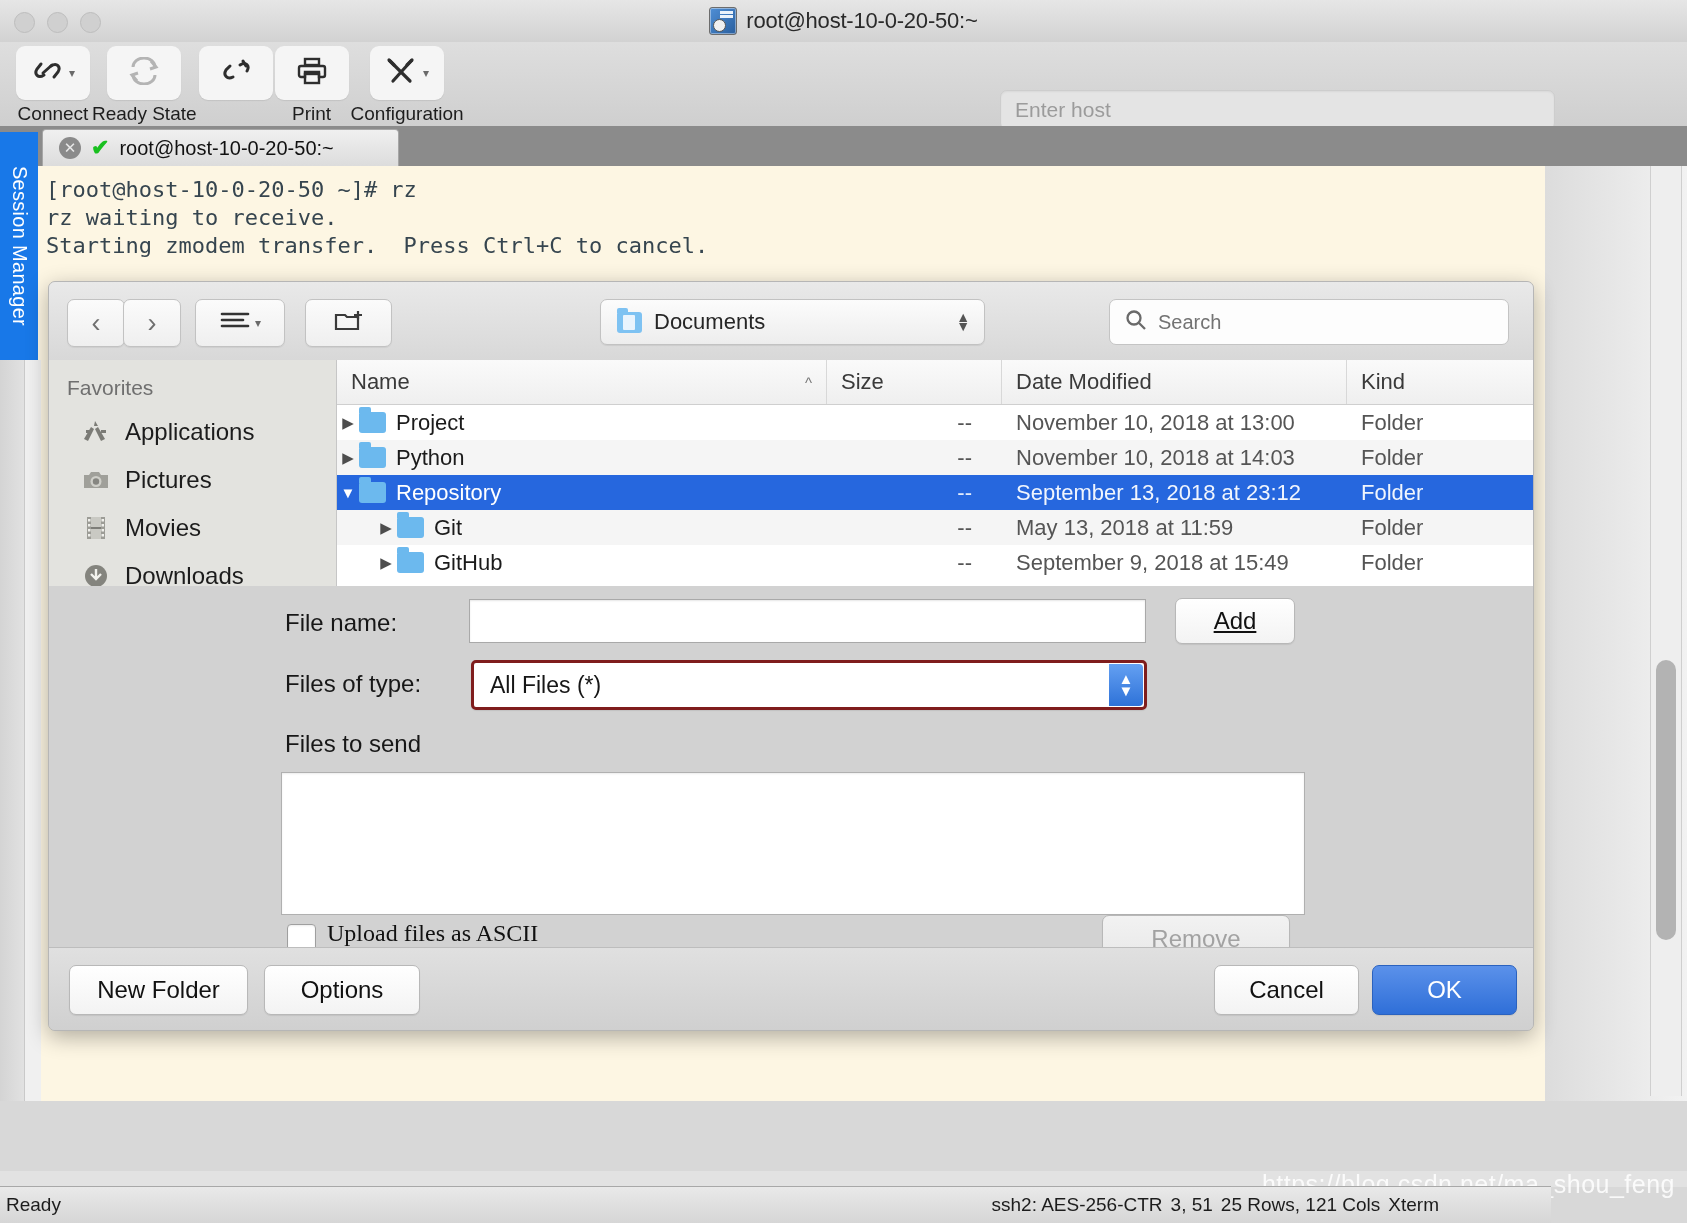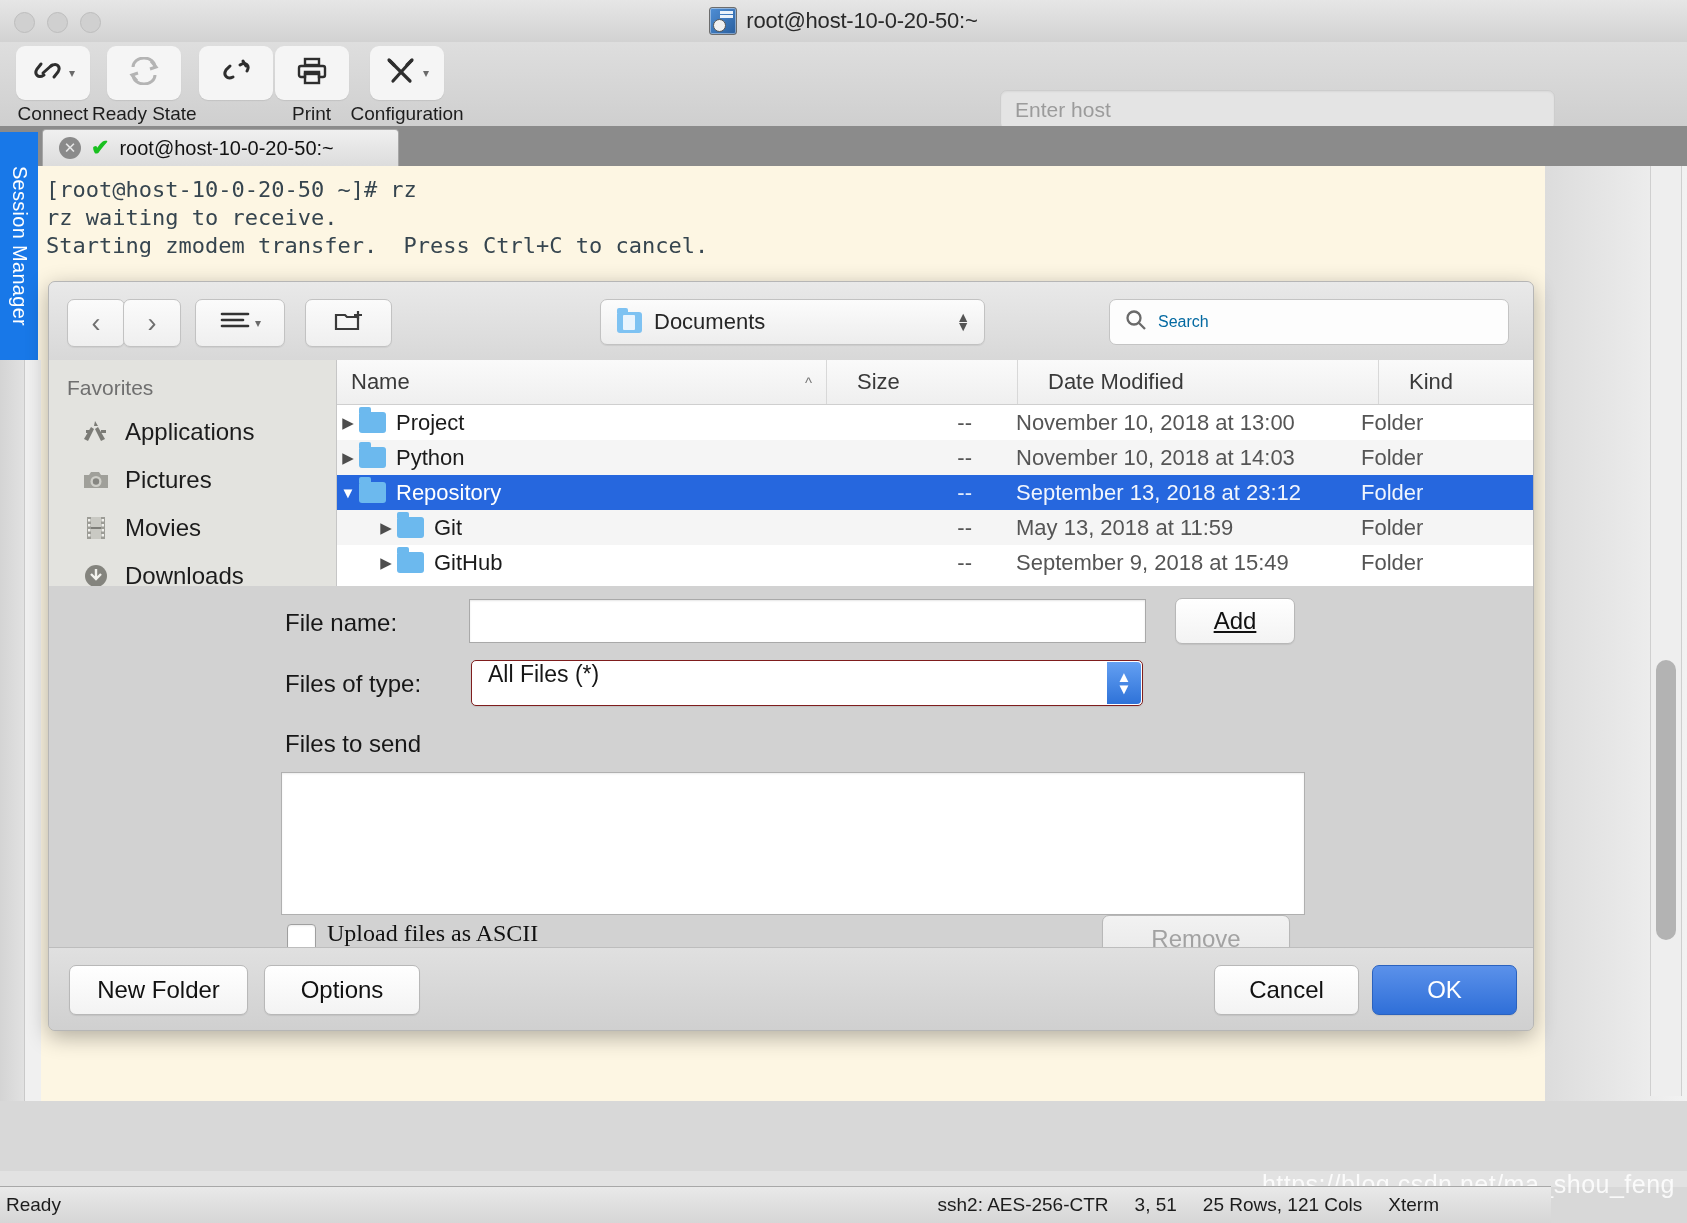--- a/index.html
+++ b/index.html
@@ -193,21 +193,21 @@
     position:absolute; right:14px; top:50%; transform:translateY(-50%);
     display:flex; flex-direction:column; align-items:center; line-height:9px;
     font-size:14px; color:#555;
   }
   .searchbox {
     position:absolute; left:1060px; top:17px; width:400px; height:46px;
     background:#fdfdfd; border:1px solid #c4c4c4; border-radius:7px;
     display:flex; align-items:center; padding-left:14px; gap:10px;
     box-sizing:border-box;
   }
-  .search-ph { font-size:16px; color:#0369a1; }
+  .search-ph { font-size:20px; color:#737373; }
 
   
   .filearea {
     position:absolute; left:0; top:78px; width:1484px; height:226px;
     display:flex;
   }
   .sidebar {
     width:288px; background:#e3e3df; border-right:1px solid #c6c6c6;
     padding-top:16px; box-sizing:border-box; overflow:hidden;
   }
@@ -216,21 +216,21 @@
     display:flex; align-items:center; gap:14px; height:48px; padding-left:32px;
   }
   .fav-label { font-size:24px; color:#1c1c1c; }
   .fav-ico { width:30px; height:30px; position:relative; }
 
   .filelist { flex:1; background:#fff; position:relative; }
   .col-head {
     display:flex; height:44px; align-items:center;
     background: linear-gradient(to bottom,#fafafa,#efefef);
     border-bottom:1px solid #cfcfcf;
-    font-size:22px; color:#3a3a3a;gap:16px;
+    font-size:22px; color:#3a3a3a;
   }
   .col-head > div { position:relative; height:100%; display:flex; align-items:center; box-sizing:border-box;}
   .col-sep { border-right:1px solid #d8d8d8; }
   .c-name { width:490px; padding-left:14px; }
   .c-size { width:175px; justify-content:flex-end; padding-right:0; }
   .c-size span { padding-left:14px; width:100%;}
   .c-date { width:345px; padding-left:14px; }
   .c-kind { flex:1; padding-left:14px; }
   .sortcaret { position:absolute; right:14px; font-size:15px; color:#777; }
 
@@ -283,22 +283,22 @@
     display:flex; align-items:center; justify-content:center;
     font-size:24px; color:#111;
     box-shadow:0 1px 1px rgba(0,0,0,0.08);
   }
   .btn.disabled { color:#a2a2a2; background: linear-gradient(to bottom,#f2f2f2,#e8e8e8); }
   .btn.primary {
     background: linear-gradient(to bottom,#5b91ea,#2f6fd8);
     border:1px solid #2a62bf; color:#fff;
   }
   .combo {
-    position:absolute; background:#fff; border:1px solid #7f1d1d;
-    border-radius:5px; display:flex; align-items:flex-start;
+    position:absolute; background:#fff; border:3px solid #7f1d1d;
+    border-radius:5px; display:flex; align-items:center;
     box-shadow:0 1px 1px rgba(0,0,0,0.08);
   }
   .combo .cval { font-size:23px; color:#161616; padding-left:16px; }
   .combo .cbtn {
     position:absolute; right:1px; top:1px; bottom:1px; width:34px;
     background: linear-gradient(to bottom,#64a0f2,#2e72d8);
     border-radius:0 4px 4px 0;
     display:flex; flex-direction:column; align-items:center; justify-content:center;
     color:#fff; font-size:15px; line-height:12px;
   }
@@ -320,21 +320,21 @@
   }
 
   
   .statusbar {
     position:absolute; left:0; bottom:0; width:1551px; height:36px;
     background: linear-gradient(to bottom,#e9e9e9,#d6d6d6);
     border-top:1px solid #a8a8a8;
     font-size:19px; color:#1c1c1c;
   }
   .st-ready { position:absolute; left:6px; top:7px; }
-  .st-right { position:absolute; right:112px; top:7px; display:flex; gap:26px; }
+  .st-right { position:absolute; right:112px; top:7px; display:flex; gap:8px; }
   .watermark {
     position:absolute; right:12px; bottom:24px;
     font-size:25px; color:rgba(255,255,255,0.85);
     letter-spacing:0.5px; white-space:nowrap;
   }
   .bottom-gap {
     position:absolute; left:0; bottom:36px; width:1687px; height:16px;
     background:#e2e2e2;
   }
 </style>

